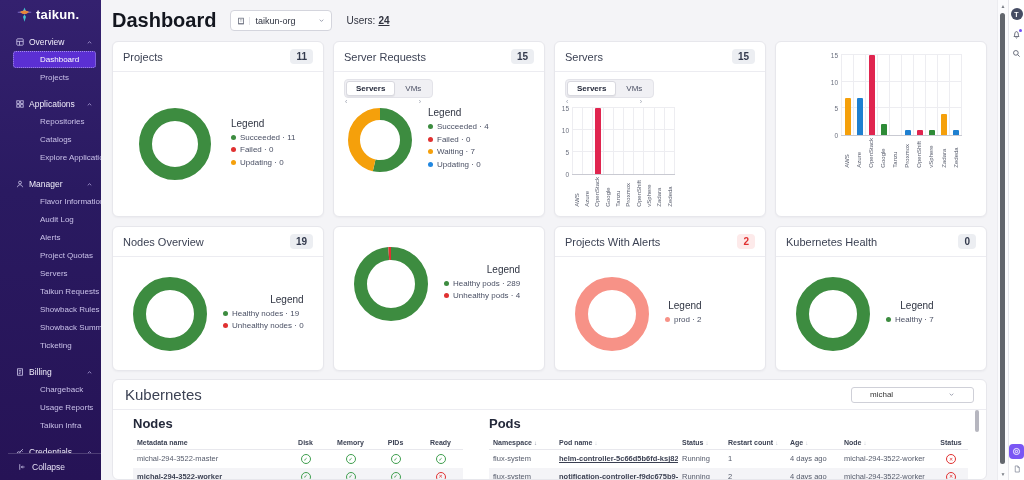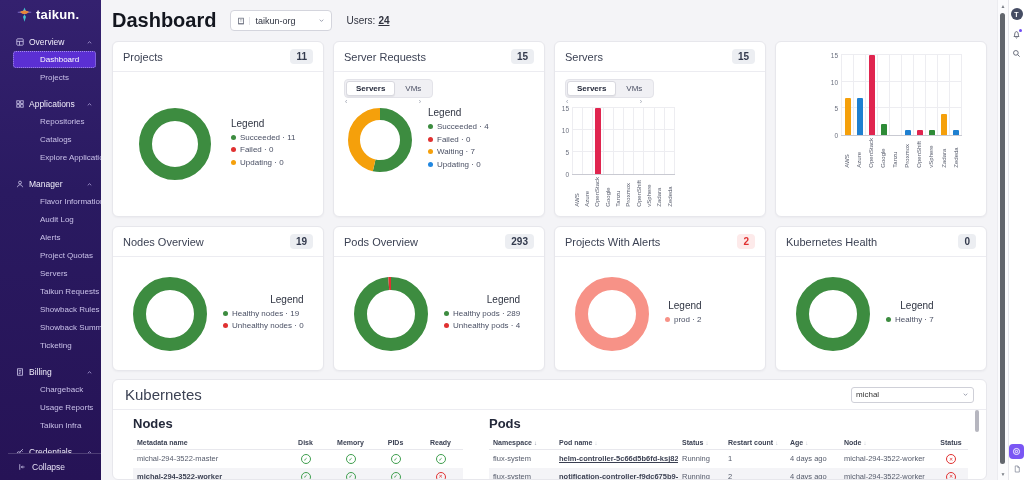--- a/index.html
+++ b/index.html
@@ -81,21 +81,21 @@
   .xl span{writing-mode:vertical-rl;transform:rotate(180deg);font-size:6px;color:#565b6b;line-height:6.5px;
            margin-top:2px;max-height:36px;white-space:nowrap;}
 
   
   .kube{width:875px;margin:8px 0 0 11px;background:#fff;border:1px solid #e7e7ec;border-radius:6px;
         box-sizing:border-box;height:140px;position:relative;overflow:hidden;}
   .kube-head{display:flex;align-items:center;justify-content:space-between;padding:6px 12px;border-bottom:1px solid #ececf1;}
   .kube-title{font-size:15px;color:#3c4254;}
   .mini-select{display:flex;align-items:center;justify-content:space-between;width:123px;height:16px;
                border:1px solid #cfd0d8;border-radius:3px;background:#fff;font-size:8px;color:#333;
-               padding:0 4px;box-sizing:border-box;cursor:pointer;}
+               padding:0 18px;box-sizing:border-box;cursor:pointer;}
   .mini-select svg{width:7px;height:7px;color:#8a8fa0;}
   .kube-body{display:flex;gap:26px;padding:3px 18px 0 20px;}
   .ksec h2{font-size:13px;font-weight:700;color:#23283a;margin:3px 0 5px;}
   .nodes-sec{width:330px;flex:none;}
   .pods-sec{flex:1;min-width:0;}
   table{width:100%;border-collapse:collapse;table-layout:fixed;}
   thead th{font-size:7px;color:#3c4254;text-align:left;padding:3px 4px;border-bottom:1px solid #e8e8ed;
            font-weight:700;white-space:nowrap;overflow:hidden;}
   tbody td{font-size:7.5px;color:#555b6b;padding:3.5px 4px;white-space:nowrap;overflow:hidden;}
   tbody tr:nth-child(even){background:#f4f4f7;}
@@ -543,24 +543,20 @@
                 <div class="legend-item">
                   <span class="dot" style="background: rgb(224, 49, 49);"></span>
                   <span>Unhealthy nodes · 0</span>
                 </div>
               </div>
           </div>
         </div>
       </section>
 
       <section class="card">
-        <div class="card-head">
-          <span class="card-title">Pods Overview</span>
-          <span class="badge">293</span>
-        </div>
         <div class="donut-row">
           <div class="donut">
               <svg width="74" height="74" viewBox="0 0 74 74" style="transform:rotate(-90deg)">
                 <circle cx="37" cy="37" r="30.5" fill="none" stroke="#3d8c40" stroke-width="13" stroke-dasharray="189.02094501752376 191.63715186897738" stroke-dashoffset="0"></circle>
                 <circle cx="37" cy="37" r="30.5" fill="none" stroke="#e03131" stroke-width="13" stroke-dasharray="2.616206851453616 191.63715186897738" stroke-dashoffset="-189.02094501752376"></circle>
               </svg>
             </div>
           <div>
             <div class="legend-title">Legend</div>
             <div>

